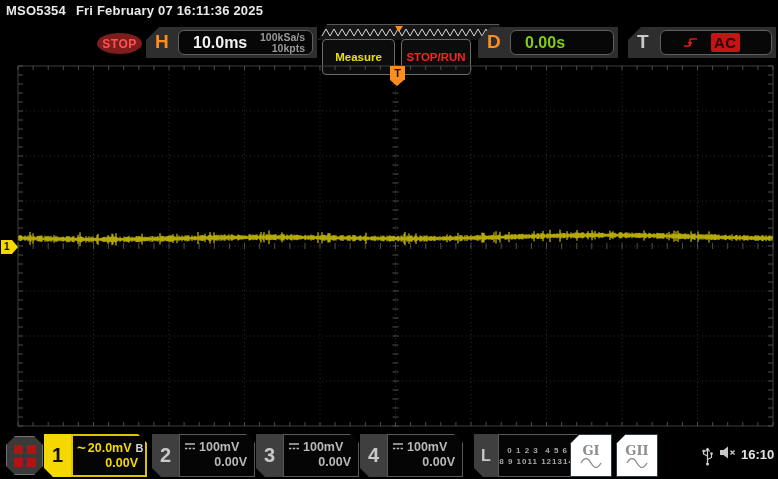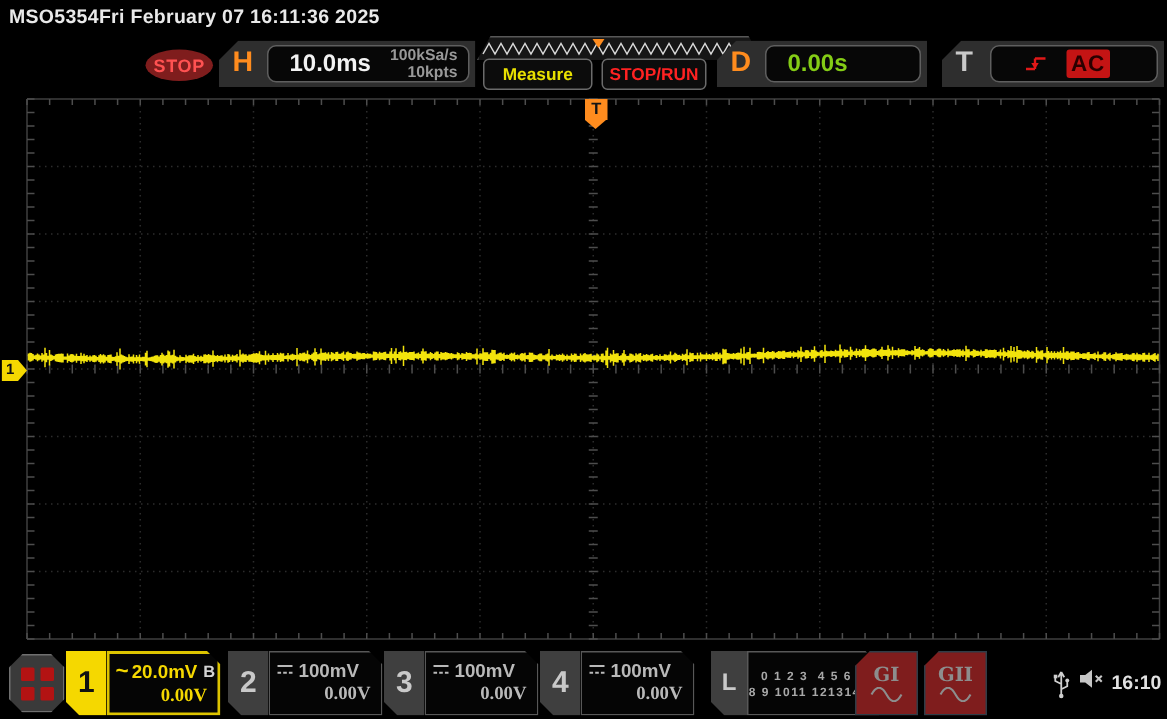--- a/index.html
+++ b/index.html
@@ -2,39 +2,39 @@
 <html><head>
 <meta charset="utf-8">
 <style>
   * { margin:0; padding:0; box-sizing:border-box; }
   html,body { background:#000; }
   body { font-family:"Liberation Sans", sans-serif; }
   .screen { position:relative; width:778px; height:479px; background:#000; overflow:hidden; }
 
   
   .titlebar { position:absolute; left:6px; top:3px; color:#e9e9e9; font-size:13px; font-weight:600; letter-spacing:.2px; }
-  .titlebar .model { }
+  .titlebar .model { margin-right:10px; }
 
   
   .logo { position:absolute; left:6px; top:27px; color:#ffe10a; font-family:"DejaVu Serif", serif; font-weight:bold; font-size:25px; letter-spacing:1px; line-height:1; border-bottom:2px solid #ffe10a; padding-bottom:1px; }
   .stop-badge { position:absolute; left:97px; top:33px; width:45px; height:21px; background:#7f1d1d; border-radius:50%; color:#ff5252; font-size:12px; font-weight:bold; display:flex; align-items:center; justify-content:center; letter-spacing:.5px; }
 
   .panel { position:absolute; top:27px; height:31px; background:#2e2e2e; clip-path:polygon(13px 0, 100% 0, 100% 100%, 0 100%, 0 13px); }
   .panel .plabel { position:absolute; left:9px; top:4px; font-size:19px; font-weight:bold; line-height:22px; }
   .panel .pbox { position:absolute; left:32px; top:3px; right:4px; bottom:3px; background:#070707; border:1px solid #5f5f5f; border-radius:6px; display:flex; align-items:center; }
   .orange { color:#ff8c1e; }
   .gray-t { color:#c9c9c9; }
 
   .h-panel { left:146px; width:171px; }
   .timebase { color:#f2f2f2; font-size:16px; font-weight:700; margin-left:14px; }
   .rates { margin-left:auto; margin-right:7px; text-align:right; color:#999; font-size:10.5px; line-height:11px; font-weight:600; }
 
   .overview { position:absolute; left:318px; top:24px; width:190px; height:16px; background:#161616; border:1px solid #585858; border-bottom:none; clip-path:polygon(9px 0, calc(100% - 9px) 0, 100% 100%, 0 100%); }
 
-  .tbtn { position:absolute; top:39px; height:21px; background:#0c0c0c; border:1px solid #6b6b6b; border-radius:4px; font-size:11.5px; font-weight:bold; display:flex; align-items:center; justify-content:center; cursor:pointer; }
+  .tbtn { position:absolute; top:39px; height:36px; background:#0c0c0c; border:1px solid #6b6b6b; border-radius:4px; font-size:11.5px; font-weight:bold; display:flex; align-items:center; justify-content:center; cursor:pointer; }
   .measure-btn { left:322px; width:73px; color:#e8e000; }
   .stoprun-btn { left:401px; width:70px; color:#ff2222; }
 
   .d-panel { left:478px; width:140px; }
   .dvalue { color:#84cc16; font-size:16px; font-weight:600; margin-left:14px; }
 
   .t-panel { left:628px; width:148px; }
   .ac-badge { background:#c41414; color:#2a0000; font-size:15px; font-weight:bold; padding:1px 3px; border-radius:2px; margin-left:12px; letter-spacing:.5px; }
   .trig-icon { margin-left:22px; }
 
@@ -46,34 +46,34 @@
 
   
   .menu-icon { position:absolute; left:6px; top:436px; width:37px; height:39px; background:#3a3a3a; border:1px solid #707070; clip-path:polygon(9px 0, calc(100% - 9px) 0, 100% 9px, 100% calc(100% - 9px), calc(100% - 9px) 100%, 9px 100%, 0 calc(100% - 9px), 0 9px); display:flex; align-items:center; justify-content:center; cursor:pointer; }
   .menu-icon .sq { display:grid; grid-template-columns:9px 9px; grid-gap:4px; }
   .menu-icon .sq i { width:9px; height:9px; background:#b31313; border-radius:1px; }
 
   .ch { position:absolute; top:434px; height:43px; display:flex; cursor:pointer; }
   .ch .tab { width:27px; height:100%; display:flex; align-items:center; justify-content:center; font-size:20px; font-weight:bold; clip-path:polygon(0 0, 100% 0, 100% 100%, 9px 100%, 0 calc(100% - 9px)); }
   .ch .box { width:76px; height:100%; background:#050505; padding:3px 5px 2px 4px; clip-path:polygon(0 0, calc(100% - 9px) 0, 100% 9px, 100% 100%, 0 100%); }
   .ch .l1 { display:flex; align-items:center; font-size:12.5px; font-weight:bold; height:17px; }
-  .ch .l2 { text-align:right; font-size:12.5px; font-weight:bold; height:17px; padding-right:2px;font-family:Liberation Serif, serif; }
+  .ch .l2 { text-align:right; font-size:12.5px; font-weight:bold; height:17px; padding-right:2px; }
   .ch1 .tab { background:#f5d800; color:#111; }
   .ch1 .box { border:2px solid #ddc400; color:#f5d800; }
   .ch-off .tab { background:#3f3f3f; color:#c9c9c9; }
   .ch-off .box { border:1px solid #585858; color:#b9b9b9; }
   .coup { margin-right:3px; display:inline-flex; }
   .ac-sym { font-size:15px; line-height:10px; margin-right:2px; }
   .bw { color:#d4d4d4; font-size:11px; margin-left:4px; }
 
   .la { position:absolute; left:474px; top:434px; height:43px; display:flex; cursor:pointer; }
   .la .tab { width:24px; background:#3f3f3f; color:#c9c9c9; font-size:16px; font-weight:bold; display:flex; align-items:center; justify-content:center; clip-path:polygon(0 0, 100% 0, 100% 100%, 9px 100%, 0 calc(100% - 9px)); }
   .la .box { width:88px; border:1px solid #585858; background:#050505; color:#a8a8a8; font-size:8px; font-weight:bold; display:flex; flex-direction:column; align-items:center; justify-content:center; line-height:11px; letter-spacing:1px; white-space:pre; clip-path:polygon(0 0, calc(100% - 9px) 0, 100% 9px, 100% 100%, 0 100%); }
 
-  .gbtn { position:absolute; top:434px; width:42px; height:43px; background:#7f1d1d; border:1px solid #2f3d47; clip-path:polygon(10px 0, 100% 0, 100% 100%, 0 100%, 0 10px); color:#8d8d8d; display:flex; flex-direction:column; align-items:center; justify-content:center; cursor:pointer; font-family:"DejaVu Serif", serif; font-weight:bold; font-size:13px; line-height:14px; }
+  .gbtn { position:absolute; top:434px; width:42px; height:43px; background:#ffffff; border:1px solid #2f3d47; clip-path:polygon(10px 0, 100% 0, 100% 100%, 0 100%, 0 10px); color:#8d8d8d; display:flex; flex-direction:column; align-items:center; justify-content:center; cursor:pointer; font-family:"DejaVu Serif", serif; font-weight:bold; font-size:13px; line-height:14px; }
   .gi-btn { left:570px; } .gii-btn { left:616px; }
 
   .statusicons { position:absolute; top:445px; }
   .clock { position:absolute; left:741px; top:447px; color:#e2e2e2; font-size:13px; font-weight:bold; }
 </style>
 </head>
 <body>
 
 <div class="screen">
 

